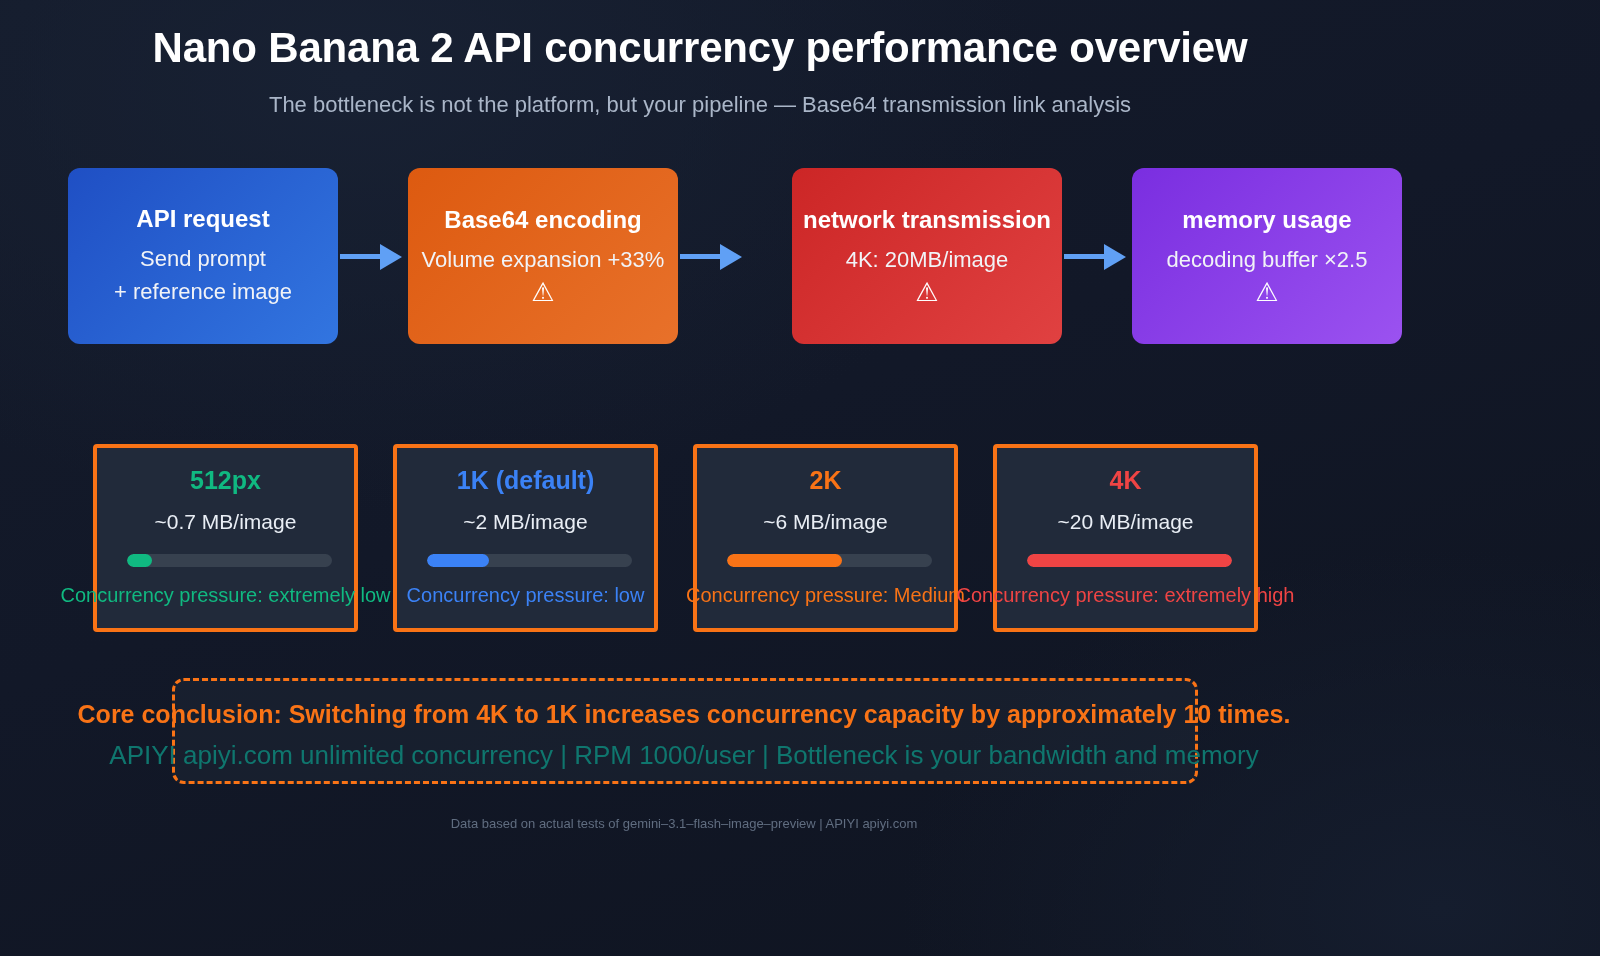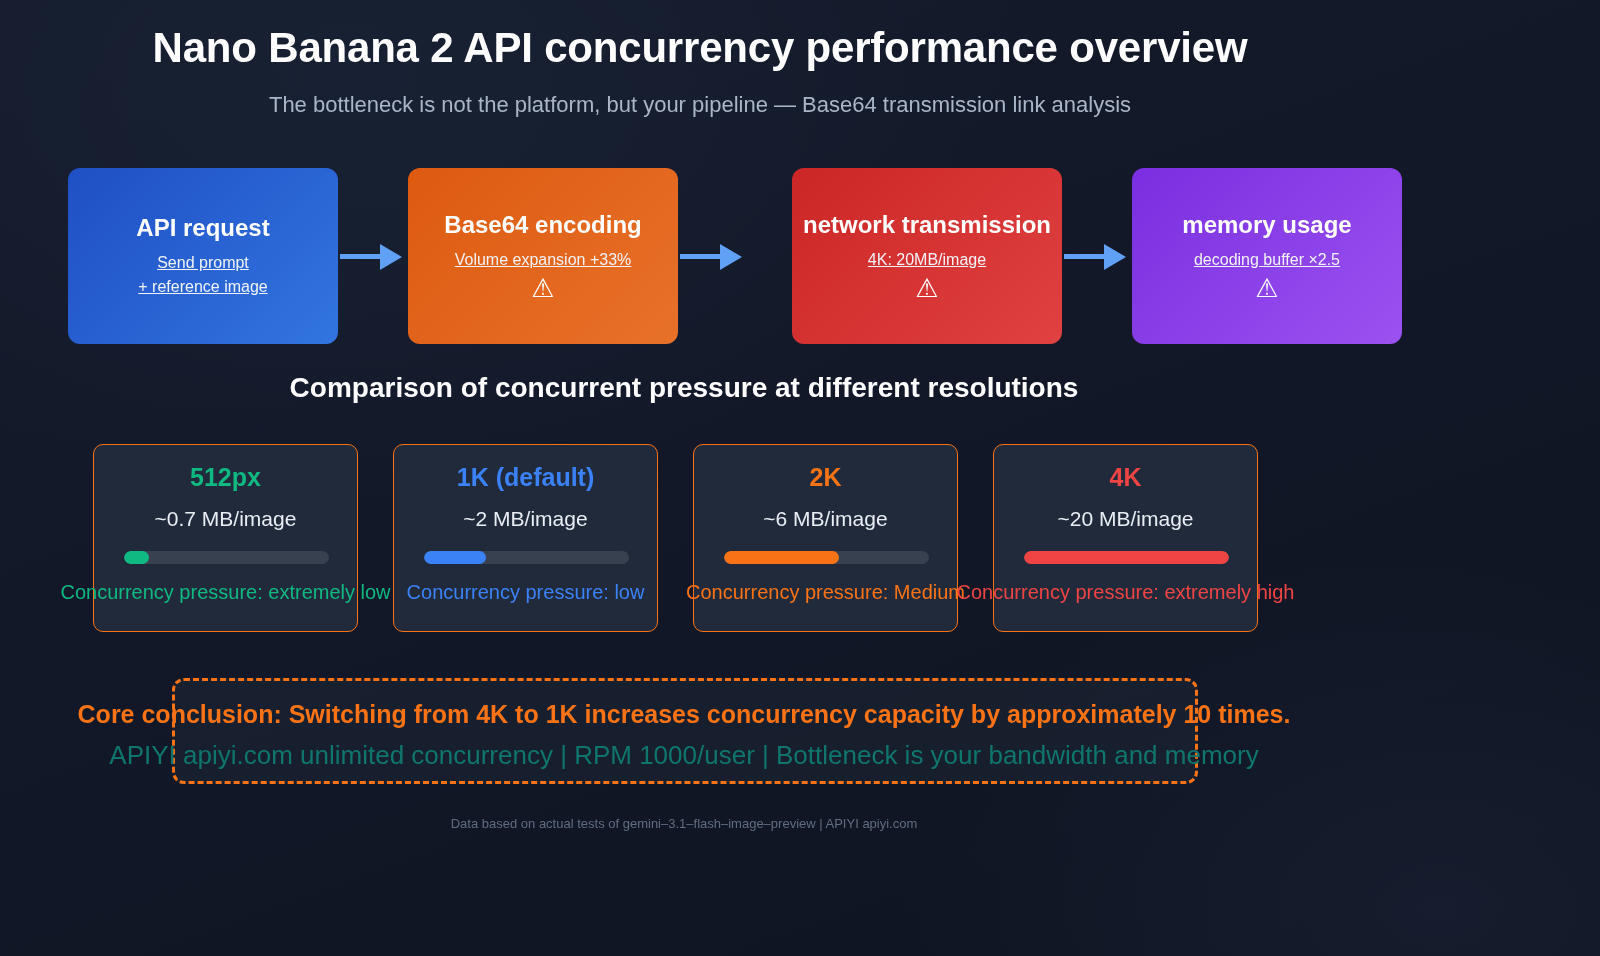--- a/index.html
+++ b/index.html
@@ -74,25 +74,24 @@
   }
   .flow-box .fb-title {
     font-size: 24px;
     font-weight: bold;
     color: #ffffff;
     white-space: nowrap;
     line-height: 1.25;
     margin-bottom: 8px;
   }
   .flow-box .fb-line {
-    font-size: 16px;
+    font-size: 22px;
     color: #f1f3f7;
     white-space: nowrap;
     line-height: 1.5;
-    text-decoration: underline;
   }
   .flow-box .fb-warn {
     font-size: 26px;
     line-height: 1.1;
     color: #ffffff;
     margin-top: 2px;
   }
   .box-1 { background: linear-gradient(135deg, #1f4fc4 0%, #3275e0 100%); }
   .box-2 { background: linear-gradient(135deg, #dd5a10 0%, #e8712a 100%); }
   .box-3 { background: linear-gradient(135deg, #cc2626 0%, #e04141 100%); margin-left: 44px; }
@@ -144,22 +143,22 @@
     width: 1165px;
     height: 188px;
     display: flex;
     justify-content: space-between;
   }
   .card {
     width: 265px;
     height: 188px;
     box-sizing: border-box;
     background: #212a3a;
-    border: 1px solid #f97316;
-    border-radius: 10px;
+    border: 4px solid #f97316;
+    border-radius: 4px;
     position: relative;
   }
   .card-title {
     position: absolute;
     left: 0;
     top: 18px;
     width: 100%;
     text-align: center;
     font-size: 25px;
     font-weight: bold;
@@ -283,21 +282,20 @@
     </div>
 
     <div class="flow-box box-4">
       <div class="fb-title">memory usage</div>
       <div class="fb-line">decoding buffer ×2.5</div>
       <div class="fb-warn">⚠</div>
     </div>
 
   </div>
 
-  <div class="section-title">Comparison of concurrent pressure at different resolutions</div>
 
   <div class="cards">
 
     <div class="card">
       <div class="card-title" style="color: rgb(16, 185, 129);">512px</div>
       <div class="card-size">~0.7 MB/image</div>
       <div class="bar-track">
         <div class="bar-fill" style="width: 12%; background: rgb(16, 185, 129);"></div>
       </div>
       <div class="card-note" style="color: rgb(16, 185, 129);">Concurrency pressure: extremely low</div>

